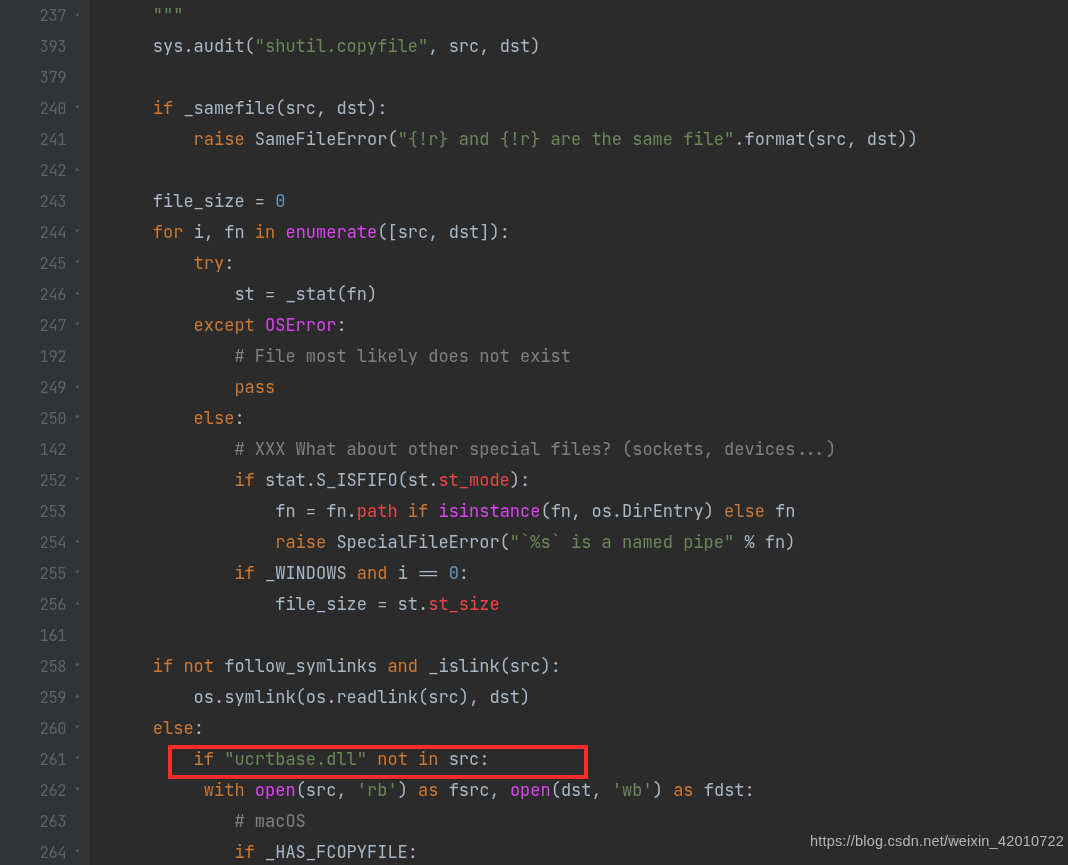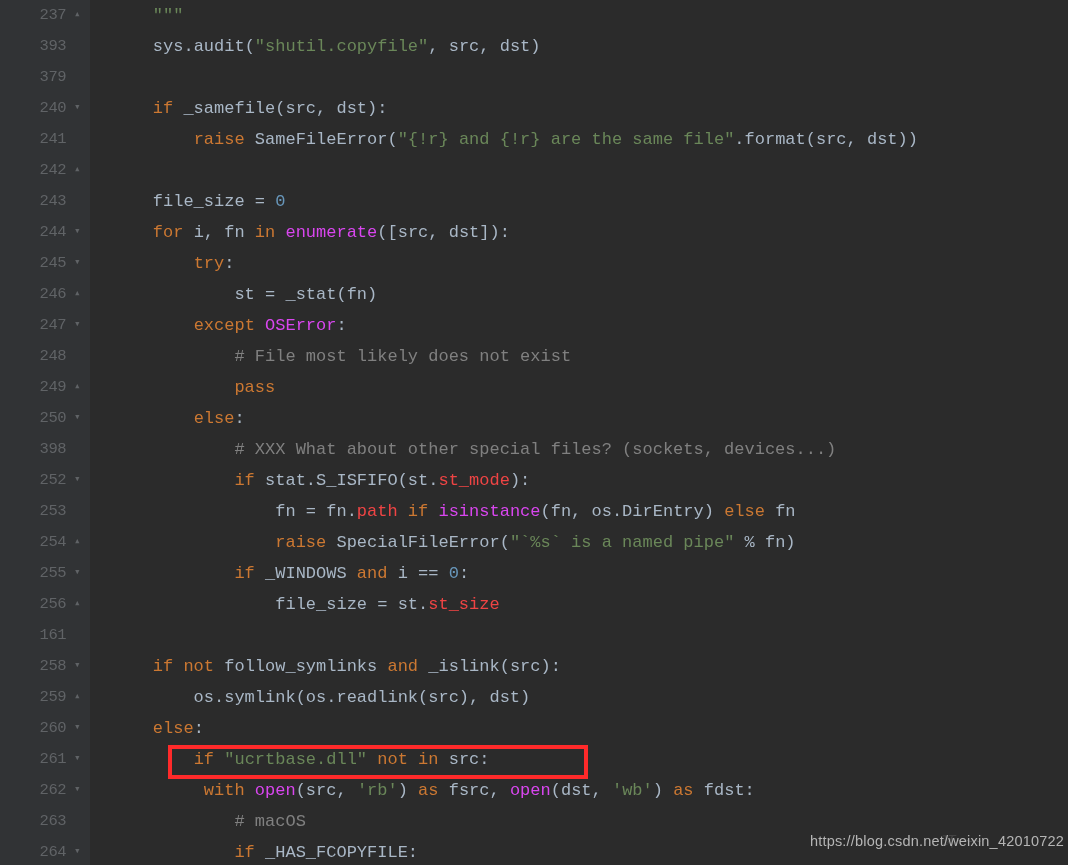--- a/index.html
+++ b/index.html
@@ -10,21 +10,20 @@
     line-height: 31px;
     color: #a9b7c6;
     overflow: hidden;
     width: 1068px;
     height: 865px;
     position: relative;
   }
   .editor {
     display: flex;
     height: 100%;
-    font-family: Liberation Mono, monospace;
   }
   .gutter {
     background: #313335;
     color: #606366;
     width: 90px;
     padding-top: 0;
     padding-right: 24px;
     text-align: right;
     flex-shrink: 0;
     user-select: none;
@@ -104,24 +103,24 @@
       <div class="gutter-line">393</div>
       <div class="gutter-line">379</div>
       <div class="gutter-line">240<span class="fold-icon">▾</span></div>
       <div class="gutter-line">241</div>
       <div class="gutter-line">242<span class="fold-icon">▴</span></div>
       <div class="gutter-line">243</div>
       <div class="gutter-line">244<span class="fold-icon">▾</span></div>
       <div class="gutter-line">245<span class="fold-icon">▾</span></div>
       <div class="gutter-line">246<span class="fold-icon">▴</span></div>
       <div class="gutter-line">247<span class="fold-icon">▾</span></div>
-      <div class="gutter-line">248</div>
+      <div class="gutter-line">192</div>
       <div class="gutter-line">249<span class="fold-icon">▴</span></div>
       <div class="gutter-line">250<span class="fold-icon">▾</span></div>
-      <div class="gutter-line">398</div>
+      <div class="gutter-line">142</div>
       <div class="gutter-line">252<span class="fold-icon">▾</span></div>
       <div class="gutter-line">253</div>
       <div class="gutter-line">254<span class="fold-icon">▴</span></div>
       <div class="gutter-line">255<span class="fold-icon">▾</span></div>
       <div class="gutter-line">256<span class="fold-icon">▴</span></div>
       <div class="gutter-line">161</div>
       <div class="gutter-line">258<span class="fold-icon">▾</span></div>
       <div class="gutter-line">259<span class="fold-icon">▴</span></div>
       <div class="gutter-line">260<span class="fold-icon">▾</span></div>
       <div class="gutter-line">261<span class="fold-icon">▾</span></div>

